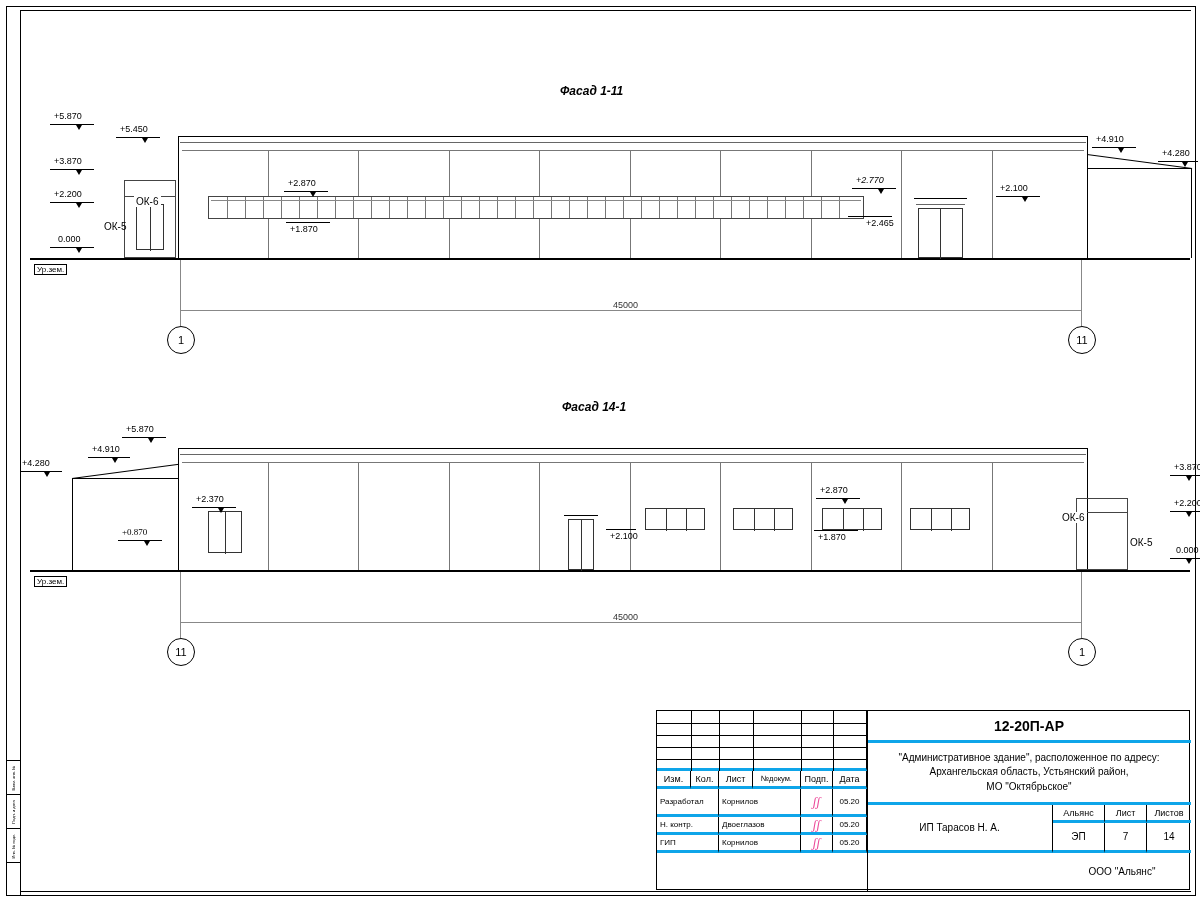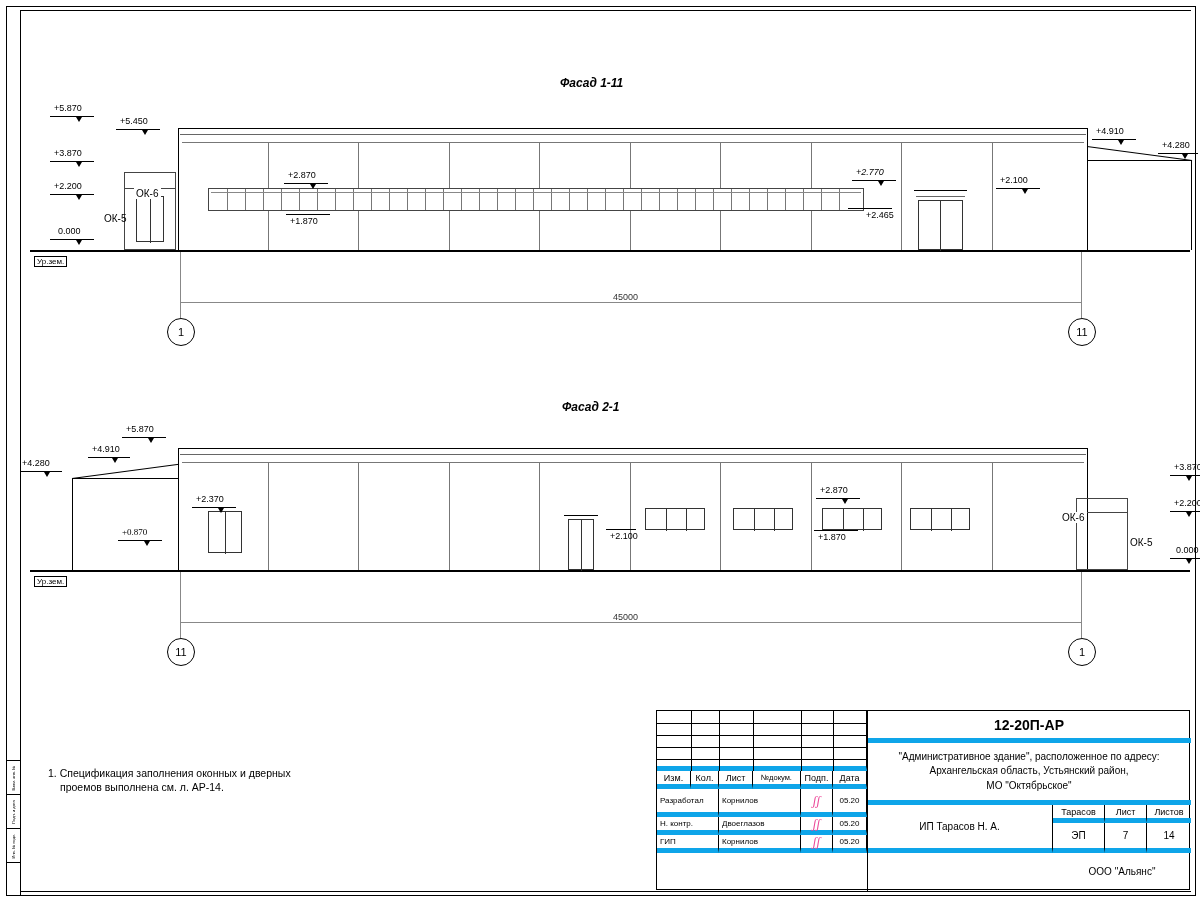--- a/index.html
+++ b/index.html
@@ -42,21 +42,21 @@
   .ext-line{position:absolute;background:#888;height:1px;}
   .ext-v{position:absolute;background:#888;width:1px;}
 
   
   .notes{position:absolute;left:48px;top:766px;font-size:10.5px;line-height:1.35;}
 
   
   .tb{position:absolute;left:656px;top:710px;width:534px;height:180px;border:1px solid #000;box-sizing:border-box;font-size:9px;}
   .tb .abs{position:absolute;box-sizing:border-box;}
   .tb .br{border-right:1px solid #000;}
-  .tb .bb{border-bottom:5px solid #0ea5e9;}
+  .tb .bb{border-bottom:3px solid #0ea5e9;}
   .tb .ctr{display:flex;align-items:center;justify-content:center;text-align:center;}
   .tb .lft{display:flex;align-items:center;padding-left:3px;}
   .tb .t-big{font-size:14px;font-weight:bold;}
   .tb .t-med{font-size:10px;}
   .sig{font-family:"Liberation Serif",serif;font-style:italic;font-size:13px;color:#ec4899;}
 </style>
 </head>
 <body>
 
 <div class="sheet" data-name="drawing-sheet">
@@ -69,21 +69,21 @@
         <span data-name="side-strip-label">Взам. инв. №</span>
       </div>
     <div class="cell" data-name="side-strip-cell">
         <span data-name="side-strip-label">Подп. и дата</span>
       </div>
     <div class="cell" data-name="side-strip-cell">
         <span data-name="side-strip-label">Инв. № подл.</span>
       </div>
   </div>
 
-  <div class="facade" data-name="facade-1-11" style="left:0;top:0;width:1200px;height:360px;">
+  <div class="facade" data-name="facade-1-11" style="left:0;top:8px;width:1200px;height:360px;">
 
     <div class="lbl-it" data-name="facade-1-11-title" style="left:560px;top:76px;">Фасад 1-11</div>
 
     <div class="ln hl" data-name="roof-line-top" style="left:178px;top:128px;width:910px;height:1px;"></div>
     <div class="ln hl" data-name="roof-line-2" style="left:180px;top:134px;width:906px;height:1px;background:#666;"></div>
     <div class="ln hl" data-name="parapet-line" style="left:182px;top:142px;width:902px;height:1px;background:#777;"></div>
     <div class="ln vl" data-name="wall-left-edge" style="left:178px;top:128px;width:1px;height:122px;"></div>
     <div class="ln vl" data-name="wall-right-edge" style="left:1087px;top:128px;width:1px;height:122px;"></div>
     <div class="ln hl" data-name="ground-line" style="left:30px;top:250px;width:1160px;height:2px;"></div>
 
@@ -213,21 +213,21 @@
     <div class="circle" data-name="axis-marker-11" style="left:1068px;top:318px;">
         <span data-name="axis-label">11</span>
       </div>
   </div>
   <style>
     [data-name="axis-marker-1"]{left:167px;top:318px;}
   </style>
 
   <div class="facade" data-name="facade-11-1" style="left:0;top:0;width:1200px;height:700px;">
 
-    <div class="lbl-it" data-name="facade-11-1-title" style="left:562px;top:400px;">Фасад 2-1</div>
+    <div class="lbl-it" data-name="facade-11-1-title" style="left:562px;top:400px;">Фасад 14-1</div>
 
     <div class="ln hl" data-name="roof-line-top-b" style="left:178px;top:448px;width:910px;height:1px;"></div>
     <div class="ln hl" data-name="roof-line-2-b" style="left:180px;top:454px;width:906px;height:1px;background:#666;"></div>
     <div class="ln hl" data-name="parapet-line-b" style="left:182px;top:462px;width:902px;height:1px;background:#777;"></div>
     <div class="ln vl" data-name="wall-left-edge-b" style="left:178px;top:448px;width:1px;height:122px;"></div>
     <div class="ln vl" data-name="wall-right-edge-b" style="left:1087px;top:448px;width:1px;height:122px;"></div>
     <div class="ln hl" data-name="ground-line-b" style="left:30px;top:570px;width:1160px;height:2px;"></div>
 
     <div class="mull" data-name="facade-mullion-b" style="left:268px;top:462px;height:108px;"></div>
     <div class="mull" data-name="facade-mullion-b" style="left:358px;top:462px;height:108px;"></div>
@@ -324,24 +324,20 @@
     <div class="ext-line" data-name="dimension-line-b" style="left:180px;top:622px;width:901px;"></div>
     <div class="dim" data-name="dimension-value-b" style="left:609px;top:612px;background:#fff;padding:0 4px;">45000</div>
     <div class="circle" data-name="axis-marker-11-b" style="left:167px;top:638px;">
         <span data-name="axis-label">11</span>
       </div>
     <div class="circle" data-name="axis-marker-1-b" style="left:1068px;top:638px;">
         <span data-name="axis-label">1</span>
       </div>
   </div>
 
-  <div class="notes" data-name="notes-block">
-    <div data-name="note-line-1">1. Спецификация заполнения оконных и дверных</div>
-    <div style="padding-left:12px;" data-name="note-line-2">проемов выполнена см. л. АР-14.</div>
-  </div>
 
   <div class="tb" data-name="title-block">
 
     <div class="abs bb br" data-name="tb-grid-rows" style="left:0;top:0;width:210px;height:60px;">
       <div class="abs bb" style="left:0;top:12px;width:210px;height:0;border-bottom:1px solid #000;"></div>
       <div class="abs bb" style="left:0;top:24px;width:210px;height:0;border-bottom:1px solid #000;"></div>
       <div class="abs bb" style="left:0;top:36px;width:210px;height:0;border-bottom:1px solid #000;"></div>
       <div class="abs bb" style="left:0;top:48px;width:210px;height:0;border-bottom:1px solid #000;"></div>
       <div class="abs br" style="left:34px;top:0;width:0;height:60px;border-right:1px solid #000;"></div>
       <div class="abs br" style="left:62px;top:0;width:0;height:60px;border-right:1px solid #000;"></div>
@@ -459,21 +455,21 @@
     </div>
 
     <div class="abs bb br" data-name="tb-customer-cell" style="left:210px;top:94px;width:186px;height:48px;">
       <div class="ctr t-med" style="height:100%;">
           <span data-name="tb-customer">ИП Тарасов Н. А.</span>
         </div>
     </div>
 
     <div class="abs bb br" data-name="tb-stage-header" style="left:396px;top:94px;width:52px;height:18px;">
         <div class="ctr" style="height:100%;">
-          <span data-name="tb-stage-header-label">Тарасов</span>
+          <span data-name="tb-stage-header-label">Альянс</span>
         </div>
       </div>
     <div class="abs bb br" data-name="tb-sheet-header" style="left:448px;top:94px;width:42px;height:18px;">
         <div class="ctr" style="height:100%;">
           <span data-name="tb-sheet-header-label">Лист</span>
         </div>
       </div>
     <div class="abs bb" data-name="tb-sheets-header" style="left:490px;top:94px;width:44px;height:18px;">
         <div class="ctr" style="height:100%;">
           <span data-name="tb-sheets-header-label">Листов</span>

